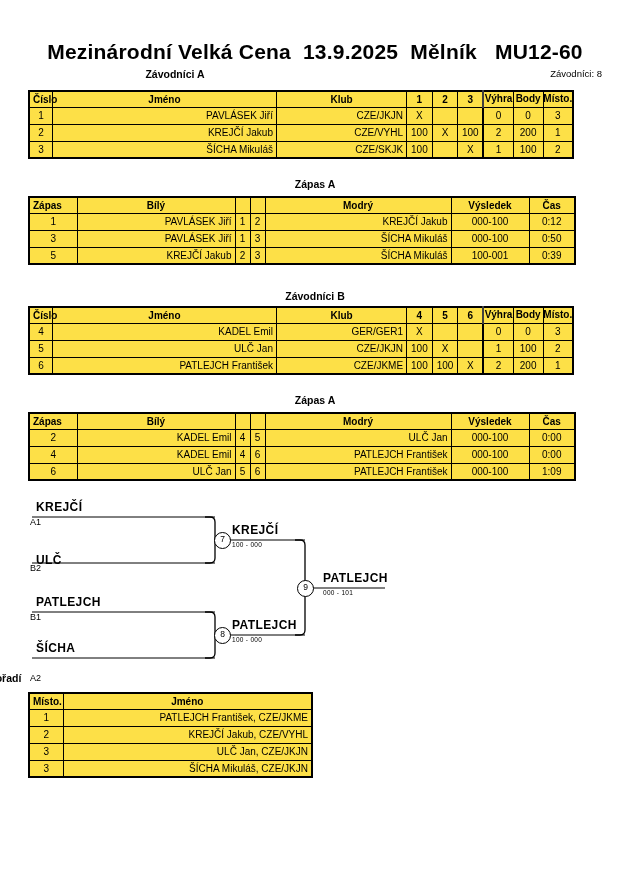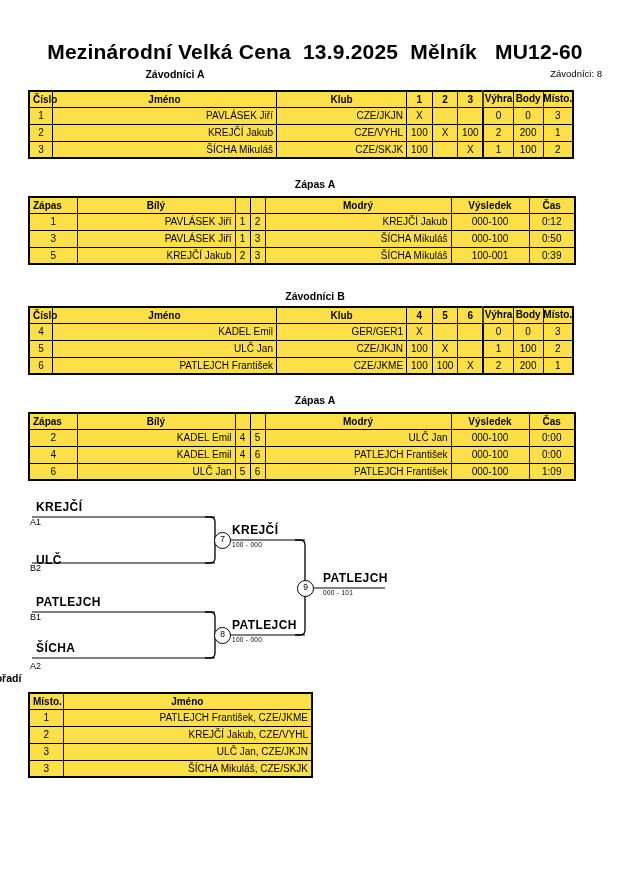--- a/index.html
+++ b/index.html
@@ -360,21 +360,21 @@
     <div class="bk-name" style="left:36px;top:5px;">KREJČÍ</div>
     <div class="bk-seed" style="left:30px;top:22px;">A1</div>
 
     <div class="bk-name" style="left:36px;top:58px;">ULČ</div>
     <div class="bk-seed" style="left:30px;top:68px;">B2</div>
 
     <div class="bk-name" style="left:36px;top:100px;">PATLEJCH</div>
     <div class="bk-seed" style="left:30px;top:117px;">B1</div>
 
     <div class="bk-name" style="left:36px;top:146px;">ŠÍCHA</div>
-    <div class="bk-seed" style="left:30px;top:166px;text-align:center;">A2</div>
+    <div class="bk-seed" style="left:30px;top:178px;text-align:center;">A2</div>
 
     <div class="bk-circle" style="left:214px;top:37px;">7</div>
     <div class="bk-name" style="left:232px;top:28px;">KREJČÍ</div>
     <div class="bk-score" style="left:232px;top:46px;">100 - 000</div>
 
     <div class="bk-circle" style="left:214px;top:132px;">8</div>
     <div class="bk-name" style="left:232px;top:123px;">PATLEJCH</div>
     <div class="bk-score" style="left:232px;top:141px;">100 - 000</div>
 
     <div class="bk-circle" style="left:297px;top:85px;">9</div>
@@ -402,18 +402,18 @@
       <tr>
         <td class="c">2</td>
         <td class="l">KREJČÍ Jakub, CZE/VYHL</td>
       </tr>
       <tr>
         <td class="c">3</td>
         <td class="l">ULČ Jan, CZE/JKJN</td>
       </tr>
       <tr>
         <td class="c">3</td>
-        <td class="l">ŠÍCHA Mikuláš, CZE/SKJK</td>
+        <td class="l">ŠÍCHA Mikuláš, CZE/JKJN</td>
       </tr>
     </tbody>
   </table>
 
 </div>
 
 </body></html>

